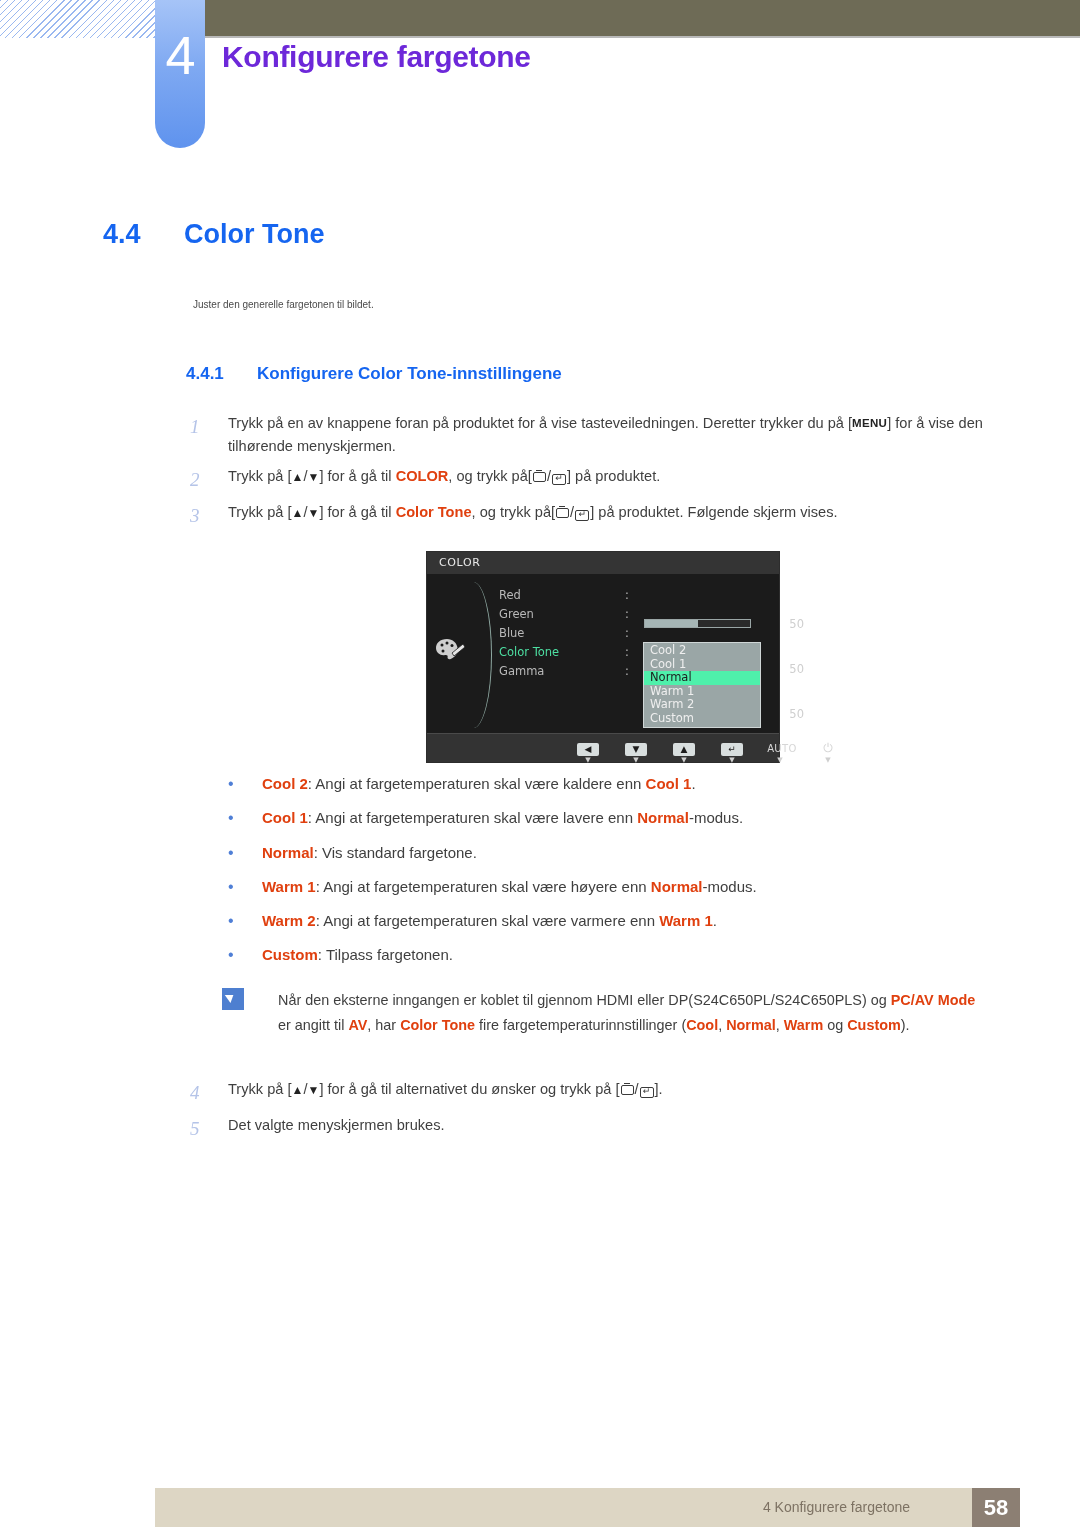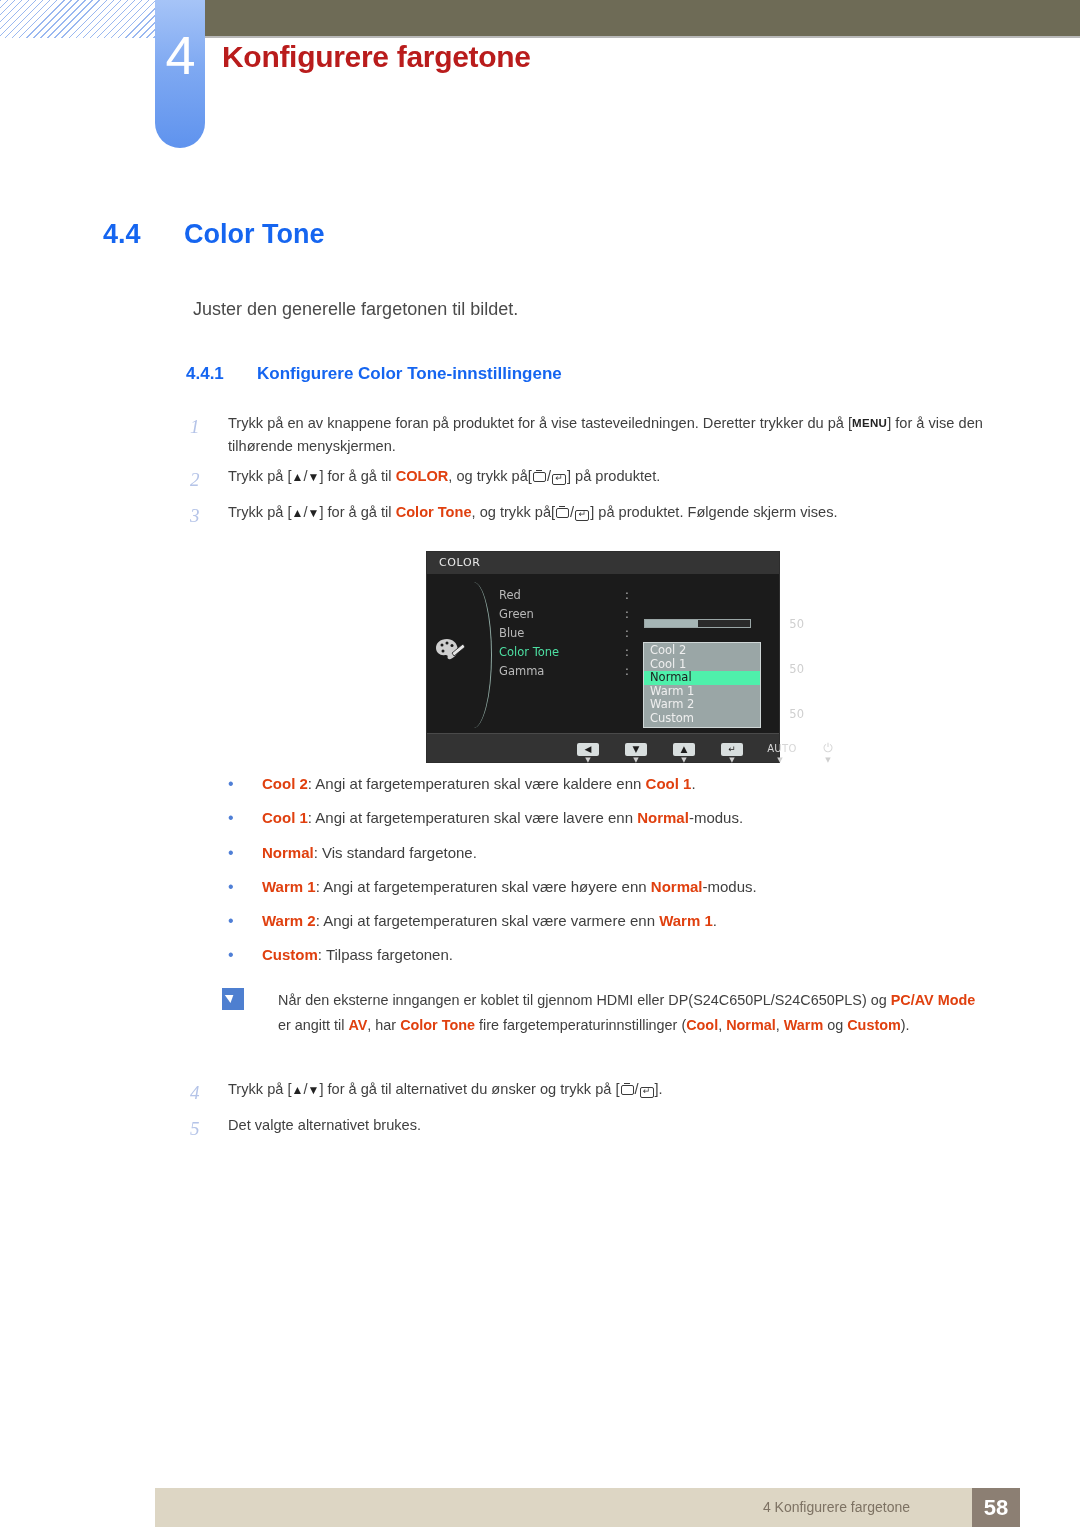--- a/index.html
+++ b/index.html
@@ -35,36 +35,36 @@
   }
   .chap-num{
     position:absolute;left:155px;top:28px;width:50px;
     text-align:center;
     font-size:54px;color:#ffffff;font-weight:400;
     line-height:1;
     letter-spacing:-1px;
   }
   .chap-title{
     position:absolute;left:222px;top:40px;
-    font-size:30px;font-weight:bold;color:#b91c1c;
+    font-size:30px;font-weight:bold;color:#6d28d9;
     letter-spacing:-.3px;
   }
 
   
   .sec-num{
     position:absolute;left:103px;top:219px;
     font-size:27px;font-weight:bold;color:#1565f0;
   }
   .sec-title{
     position:absolute;left:184px;top:219px;
     font-size:27px;font-weight:bold;color:#1565f0;
   }
   .intro{
     position:absolute;left:193px;top:299px;
-    font-size:18px;color:#4a4a4a;
+    font-size:10px;color:#4a4a4a;
   }
   .sub-num{
     position:absolute;left:186px;top:364px;
     font-size:17px;font-weight:bold;color:#1565f0;
   }
   .sub-title{
     position:absolute;left:257px;top:364px;
     font-size:17px;font-weight:bold;color:#1565f0;
   }
 
@@ -370,19 +370,19 @@
   <div class="note-t">Når den eksterne inngangen er koblet til gjennom HDMI eller DP(S24C650PL/S24C650PLS) og <span class="kw">PC/AV Mode</span> er angitt til <span class="kw">AV</span>, har <span class="kw">Color Tone</span> fire fargetemperaturinnstillinger (<span class="kw">Cool</span>, <span class="kw">Normal</span>, <span class="kw">Warm</span> og <span class="kw">Custom</span>).</div>
 </div>
 
 <div class="steps2">
     <div class="step">
       <div class="step-n">4</div>
       <div class="step-t">Trykk på [<span class="tri">▲</span>/<span class="tri">▼</span>] for å gå til alternativet du ønsker og trykk på [<span class="ico-box"></span>/<span class="ico-enter"></span>].</div>
     </div>
     <div class="step">
       <div class="step-n">5</div>
-      <div class="step-t">Det valgte alternativet brukes.</div>
+      <div class="step-t">Det valgte menyskjermen brukes.</div>
     </div>
   </div>
 
 <div class="foot-bar"></div>
 <div class="foot-txt">4 Konfigurere fargetone</div>
 <div class="foot-pg">58</div>
 
 </body></html>

